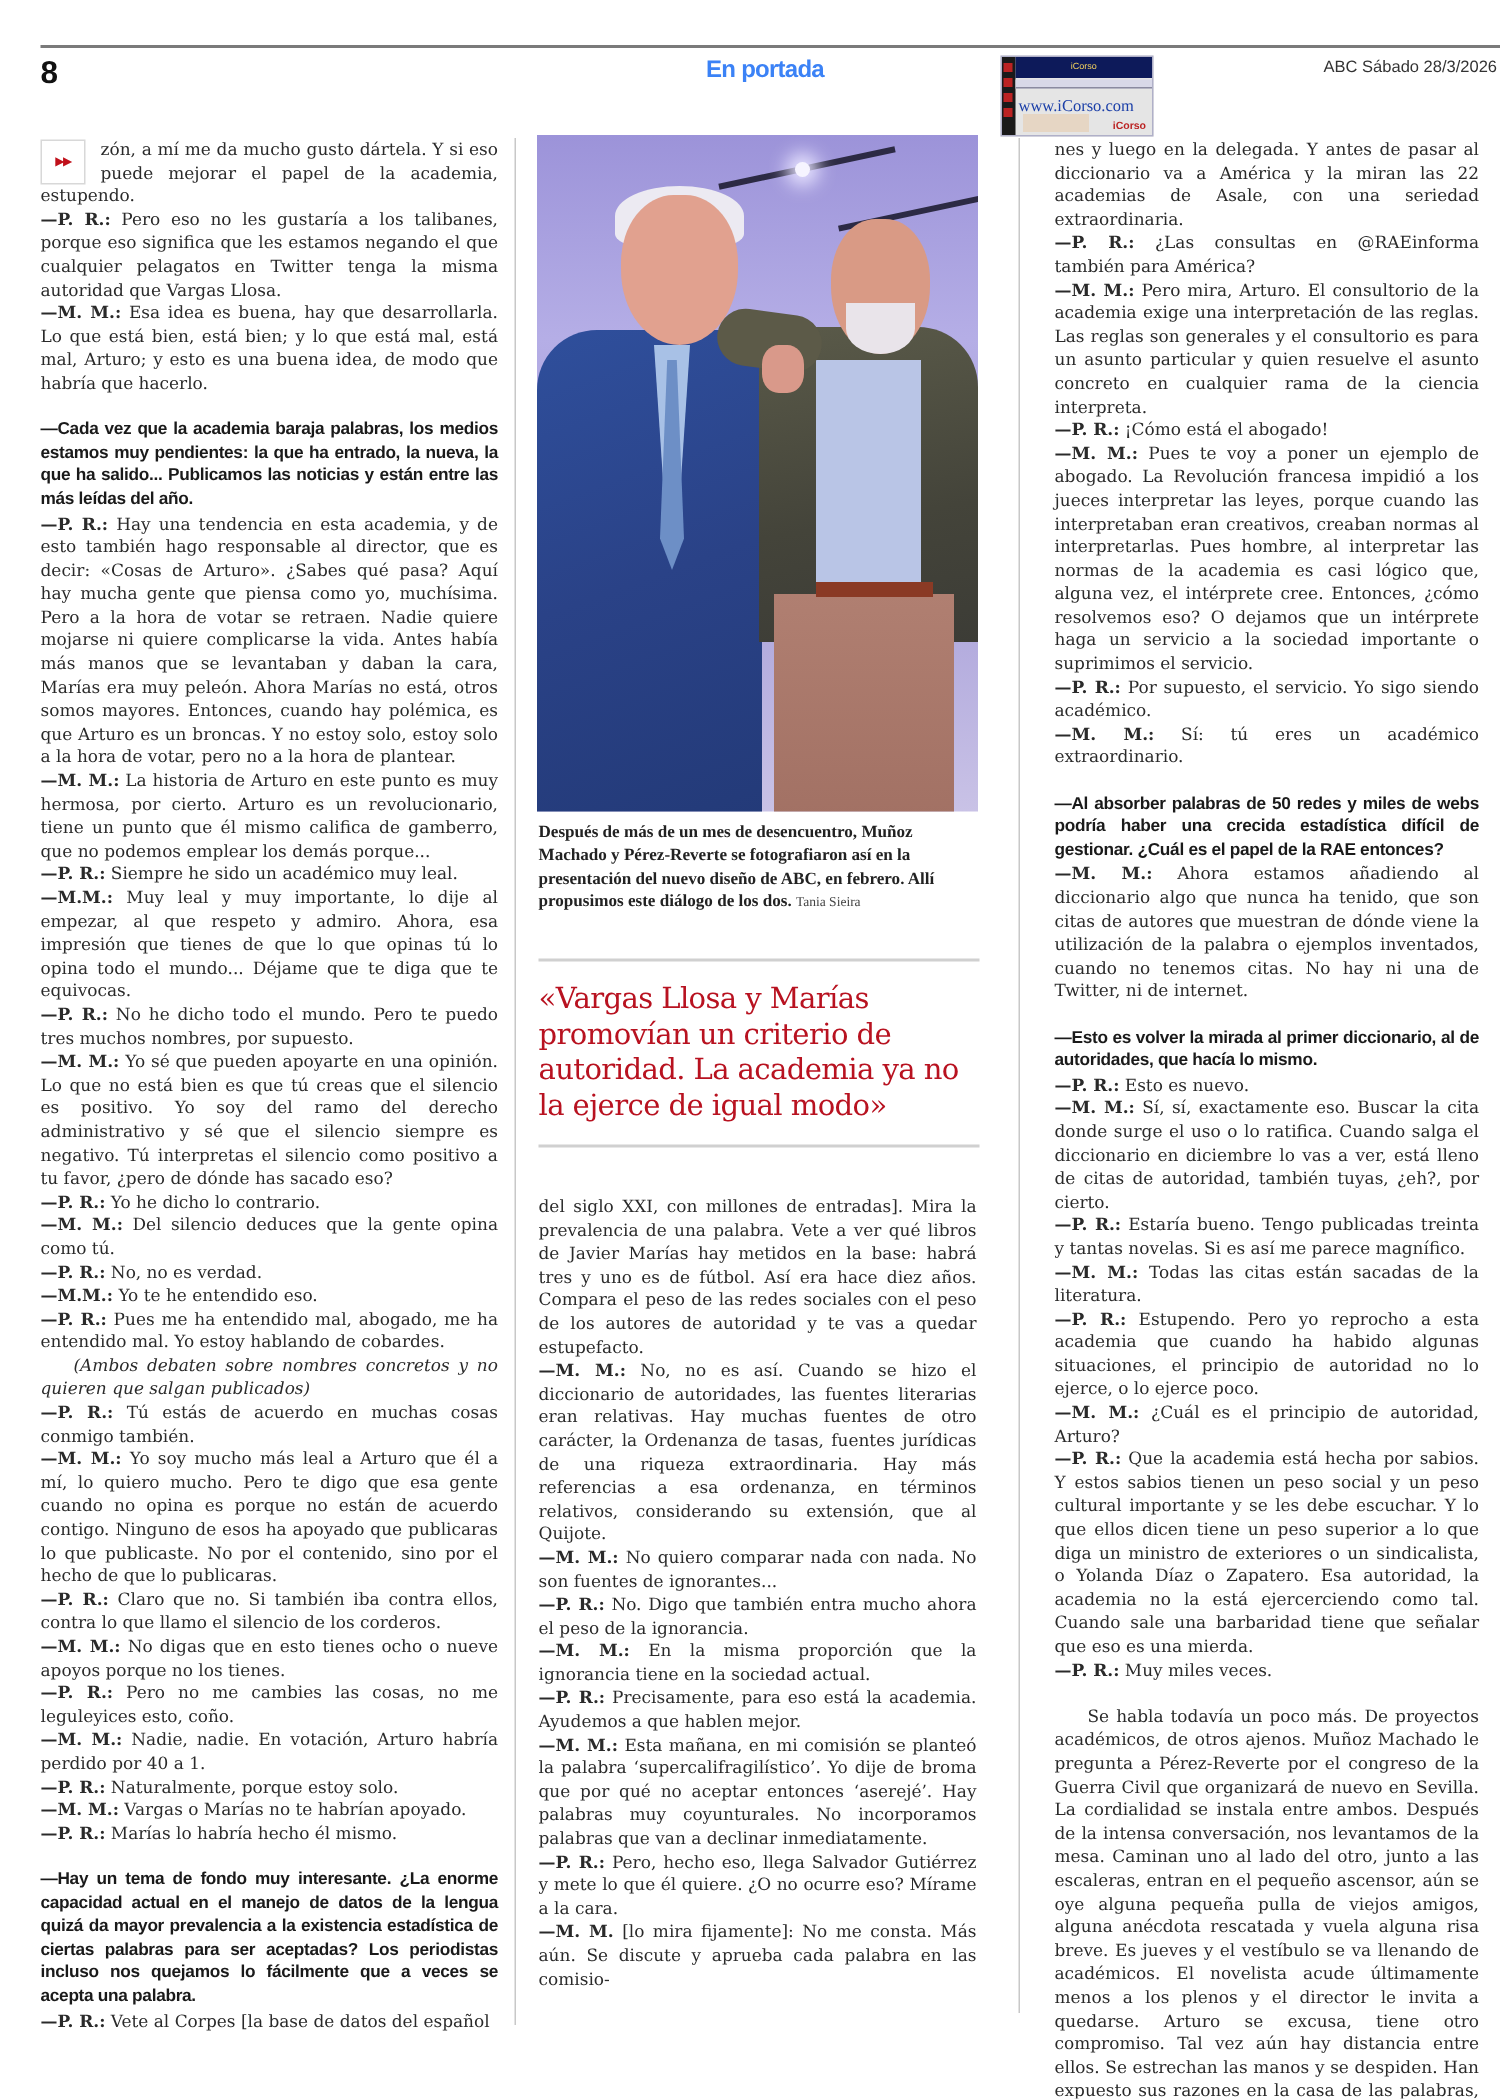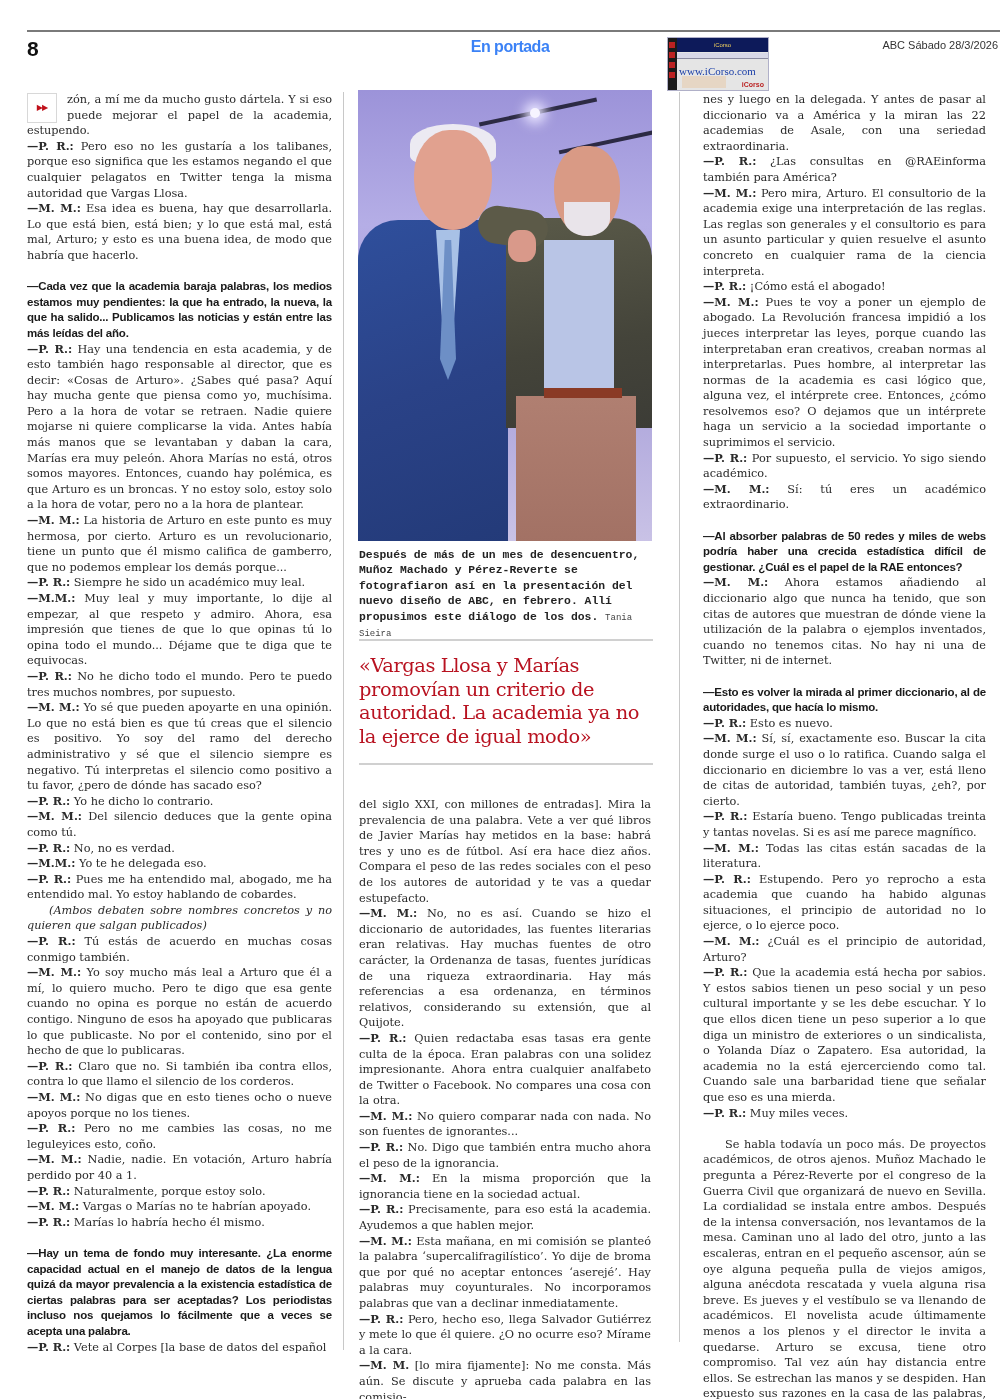--- a/index.html
+++ b/index.html
@@ -49,21 +49,21 @@
   .person-l-hair { position: absolute; left: 52px; top: 34px; width: 86px; height: 40px; border-radius: 50% 50% 20% 20%; background: #eceaf2; }
   .person-r-body { position: absolute; left: 148px; top: 128px; width: 146px; height: 210px; background: linear-gradient(170deg, #5a5a49 0%, #44443a 60%, #3c3c36 100%); border-radius: 30px 40px 0 0; }
   .person-r-shirt { position: absolute; left: 186px; top: 150px; width: 70px; height: 150px; background: #b9c5e6; }
   .person-r-belt { position: absolute; left: 186px; top: 298px; width: 78px; height: 10px; background: #8a3a25; }
   .person-r-pants { position: absolute; left: 158px; top: 306px; width: 120px; height: 150px; background: linear-gradient(180deg, #b07f71 0%, #a27164 100%); }
   .person-r-head { position: absolute; left: 196px; top: 56px; width: 66px; height: 90px; border-radius: 45% 45% 50% 50%; background: #d99a85; }
   .person-r-beard { position: absolute; left: 206px; top: 112px; width: 46px; height: 34px; border-radius: 0 0 50% 50%; background: #e9e4ea; }
   .person-r-arm { position: absolute; left: 120px; top: 118px; width: 70px; height: 38px; border-radius: 20px; background: #5c5a48; transform: rotate(8deg); }
   .person-r-hand { position: absolute; left: 150px; top: 140px; width: 28px; height: 32px; border-radius: 40%; background: #d9998a; }
 
-  .caption { position: absolute; left: 359px; top: 548px; width: 294px; font-family: Liberation Mono, monospace; font-weight: bold; font-size: 11.4px; line-height: 15.4px; color: #222; }
+  .caption { position: absolute; left: 359px; top: 548px; width: 294px; font-family: Liberation Serif, serif; font-weight: bold; font-size: 11.4px; line-height: 15.4px; color: #222; }
   .caption .credit { font-weight: normal; font-size: 9px; color: #444; }
   .hr { position: absolute; left: 359px; width: 294px; height: 2px; background: #d0d0d0; }
   .hr.t { top: 639px; }
   .hr.b { top: 763px; }
   .pullquote { position: absolute; left: 359px; top: 654px; width: 294px; font-family: "DejaVu Serif", serif; font-size: 19.4px; line-height: 23.5px; color: #b81220; letter-spacing: -0.4px; }
 </style>
 </head>
 <body>
 
 <div class="top-rule"></div>
@@ -99,21 +99,21 @@
     <p class="q">—Cada vez que la academia baraja palabras, los medios estamos muy pendientes: la que ha entrado, la nueva, la que ha salido... Publicamos las noticias y están entre las más leídas del año.</p>
     <p><span class="spk">—P. R.:</span><span> Hay una tendencia en esta academia, y de esto también hago responsable al director, que es decir: «Cosas de Arturo». ¿Sabes qué pasa? Aquí hay mucha gente que piensa como yo, muchísima. Pero a la hora de votar se retraen. Nadie quiere mojarse ni quiere complicarse la vida. Antes había más manos que se levantaban y daban la cara, Marías era muy peleón. Ahora Marías no está, otros somos mayores. Entonces, cuando hay polémica, es que Arturo es un broncas. Y no estoy solo, estoy solo a la hora de votar, pero no a la hora de plantear.</span></p>
     <p><span class="spk">—M. M.:</span><span> La historia de Arturo en este punto es muy hermosa, por cierto. Arturo es un revolucionario, tiene un punto que él mismo califica de gamberro, que no podemos emplear los demás porque...</span></p>
     <p><span class="spk">—P. R.:</span><span> Siempre he sido un académico muy leal.</span></p>
     <p><span class="spk">—M.M.:</span><span> Muy leal y muy importante, lo dije al empezar, al que respeto y admiro. Ahora, esa impresión que tienes de que lo que opinas tú lo opina todo el mundo... Déjame que te diga que te equivocas.</span></p>
     <p><span class="spk">—P. R.:</span><span> No he dicho todo el mundo. Pero te puedo tres muchos nombres, por supuesto.</span></p>
     <p><span class="spk">—M. M.:</span><span> Yo sé que pueden apoyarte en una opinión. Lo que no está bien es que tú creas que el silencio es positivo. Yo soy del ramo del derecho administrativo y sé que el silencio siempre es negativo. Tú interpretas el silencio como positivo a tu favor, ¿pero de dónde has sacado eso?</span></p>
     <p><span class="spk">—P. R.:</span><span> Yo he dicho lo contrario.</span></p>
     <p><span class="spk">—M. M.:</span><span> Del silencio deduces que la gente opina como tú.</span></p>
     <p><span class="spk">—P. R.:</span><span> No, no es verdad.</span></p>
-    <p><span class="spk">—M.M.:</span><span> Yo te he delegada eso.</span></p>
+    <p><span class="spk">—M.M.:</span><span> Yo te he entendido eso.</span></p>
     <p><span class="spk">—P. R.:</span><span> Pues me ha entendido mal, abogado, me ha entendido mal. Yo estoy hablando de cobardes.</span></p>
     <p class="note">(Ambos debaten sobre nombres concretos y no quieren que salgan publicados)</p>
     <p><span class="spk">—P. R.:</span><span> Tú estás de acuerdo en muchas cosas conmigo también.</span></p>
     <p><span class="spk">—M. M.:</span><span> Yo soy mucho más leal a Arturo que él a mí, lo quiero mucho. Pero te digo que esa gente cuando no opina es porque no están de acuerdo contigo. Ninguno de esos ha apoyado que publicaras lo que publicaste. No por el contenido, sino por el hecho de que lo publicaras.</span></p>
     <p><span class="spk">—P. R.:</span><span> Claro que no. Si también iba contra ellos, contra lo que llamo el silencio de los corderos.</span></p>
     <p><span class="spk">—M. M.:</span><span> No digas que en esto tienes ocho o nueve apoyos porque no los tienes.</span></p>
     <p><span class="spk">—P. R.:</span><span> Pero no me cambies las cosas, no me leguleyices esto, coño.</span></p>
     <p><span class="spk">—M. M.:</span><span> Nadie, nadie. En votación, Arturo habría perdido por 40 a 1.</span></p>
     <p><span class="spk">—P. R.:</span><span> Naturalmente, porque estoy solo.</span></p>
     <p><span class="spk">—M. M.:</span><span> Vargas o Marías no te habrían apoyado.</span></p>
@@ -147,21 +147,20 @@
   <span class="credit">Tania Sieira</span>
 </div>
 
 <div class="hr t"></div>
 <div class="pullquote">«Vargas Llosa y Marías promovían un criterio de autoridad. La academia ya no la ejerce de igual modo»</div>
 <div class="hr b"></div>
 
 <div class="col col2-text" id="col2">
     <p>del siglo XXI, con millones de entradas]. Mira la prevalencia de una palabra. Vete a ver qué libros de Javier Marías hay metidos en la base: habrá tres y uno es de fútbol. Así era hace diez años. Compara el peso de las redes sociales con el peso de los autores de autoridad y te vas a quedar estupefacto.</p>
     <p><span class="spk">—M. M.:</span><span> No, no es así. Cuando se hizo el diccionario de autoridades, las fuentes literarias eran relativas. Hay muchas fuentes de otro carácter, la Ordenanza de tasas, fuentes jurídicas de una riqueza extraordinaria. Hay más referencias a esa ordenanza, en términos relativos, considerando su extensión, que al Quijote.</span></p>
-    <p><span class="spk">—P. R.:</span><span> Quien redactaba esas tasas era gente culta de la época. Eran palabras con una solidez impresionante. Ahora entra cualquier analfabeto de Twitter o Facebook. No compares una cosa con la otra.</span></p>
     <p><span class="spk">—M. M.:</span><span> No quiero comparar nada con nada. No son fuentes de ignorantes...</span></p>
     <p><span class="spk">—P. R.:</span><span> No. Digo que también entra mucho ahora el peso de la ignorancia.</span></p>
     <p><span class="spk">—M. M.:</span><span> En la misma proporción que la ignorancia tiene en la sociedad actual.</span></p>
     <p><span class="spk">—P. R.:</span><span> Precisamente, para eso está la academia. Ayudemos a que hablen mejor.</span></p>
     <p><span class="spk">—M. M.:</span><span> Esta mañana, en mi comisión se planteó la palabra ‘supercalifragilístico’. Yo dije de broma que por qué no aceptar entonces ‘aserejé’. Hay palabras muy coyunturales. No incorporamos palabras que van a declinar inmediatamente.</span></p>
     <p><span class="spk">—P. R.:</span><span> Pero, hecho eso, llega Salvador Gutiérrez y mete lo que él quiere. ¿O no ocurre eso? Mírame a la cara.</span></p>
     <p><span class="spk">—M. M.</span><span> [lo mira fijamente]: No me consta. Más aún. Se discute y aprueba cada palabra en las comisio-</span></p>
   </div>
 <div class="col col3" id="col3">
     <p>nes y luego en la delegada. Y antes de pasar al diccionario va a América y la miran las 22 academias de Asale, con una seriedad extraordinaria.</p>

